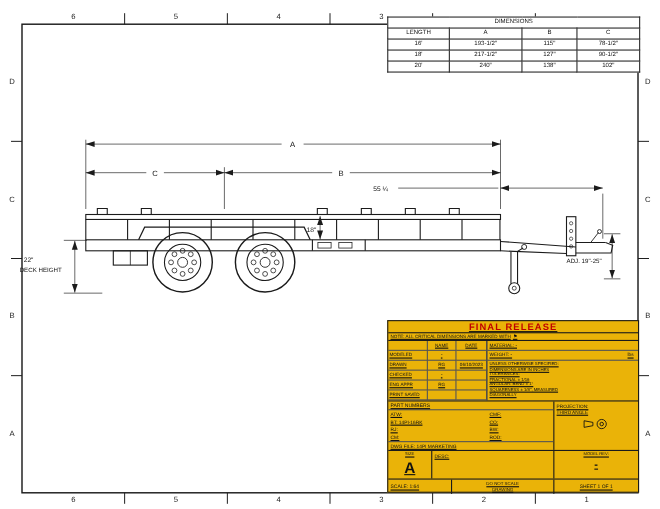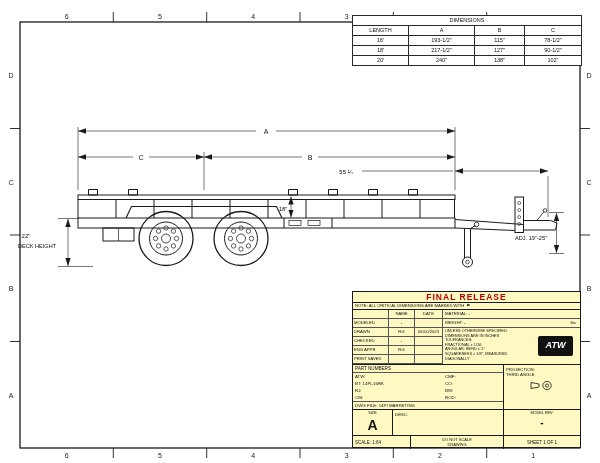--- a/index.html
+++ b/index.html
@@ -12,22 +12,22 @@
   .dimtext-sm{font-size:6px;fill:#111;}
   .dimtext-xs{font-size:5.6px;fill:#111;}
 
   
   .dimtable{position:absolute;left:352px;top:15px;width:229px;border-collapse:collapse;
             background:#fff;font-size:5.5px;table-layout:fixed;}
   .dimtable td{border:1px solid #2a2a2a;text-align:center;height:9px;line-height:9px;
                padding:0;overflow:hidden;white-space:nowrap;}
 
   
-  .tb{position:absolute;left:352px;top:291px;width:229px;height:157px;background:#fef9c3;
-      border:1px solid #1b1b1b;font-size:4.5px;line-height:1.25;}
+  .tb{position:absolute;left:352px;top:291px;width:229px;height:157px;background:#eab308;
+      border:1px solid #1b1b1b;font-size:4.5px;line-height:1.25;text-decoration:underline;}
   .tb-release{height:11px;line-height:10px;text-align:center;color:#c00000;font-weight:bold;
               font-size:8.5px;letter-spacing:1px;border-bottom:1px solid #1b1b1b;}
   .tb-note{height:7px;display:flex;align-items:center;gap:2px;padding-left:2px;
            font-size:4.2px;border-bottom:1px solid #1b1b1b;white-space:nowrap;overflow:hidden;}
   .flag{font-size:4.5px;line-height:1;}
   .tb-mid{height:54px;display:flex;}
   .appr{width:90px;display:grid;grid-template-columns:36px 26px 28px;grid-auto-rows:9px;
         border-right:1px solid #1b1b1b;}
   .ac{border-bottom:1px solid #555;border-right:1px solid #555;padding-left:1px;display:flex;
       align-items:center;font-size:4.2px;overflow:hidden;white-space:nowrap;}
@@ -258,23 +258,20 @@
         <div class="specwrap">
           <div class="spec">
             <div>UNLESS OTHERWISE SPECIFIED:</div>
             <div>DIMENSIONS ARE IN INCHES</div>
             <div>TOLERANCES:</div>
             <div>FRACTIONAL ± 1/16</div>
             <div>ANGULAR: BEND ± 1°</div>
             <div>SQUARENESS ± 1/8", MEASURED</div>
             <div>DIAGONALLY</div>
           </div>
-          <div class="logowrap">
-            <div class="logo">ATW</div>
-          </div>
         </div>
       </div>
     </div>
     <div class="tb-part">
       <div class="partleft">
         <div class="phead">PART NUMBERS</div>
         <div class="pcols">
           <div class="pc1">
             <div>ATW:</div>
             <div>BT: 14PI-16RK</div>

